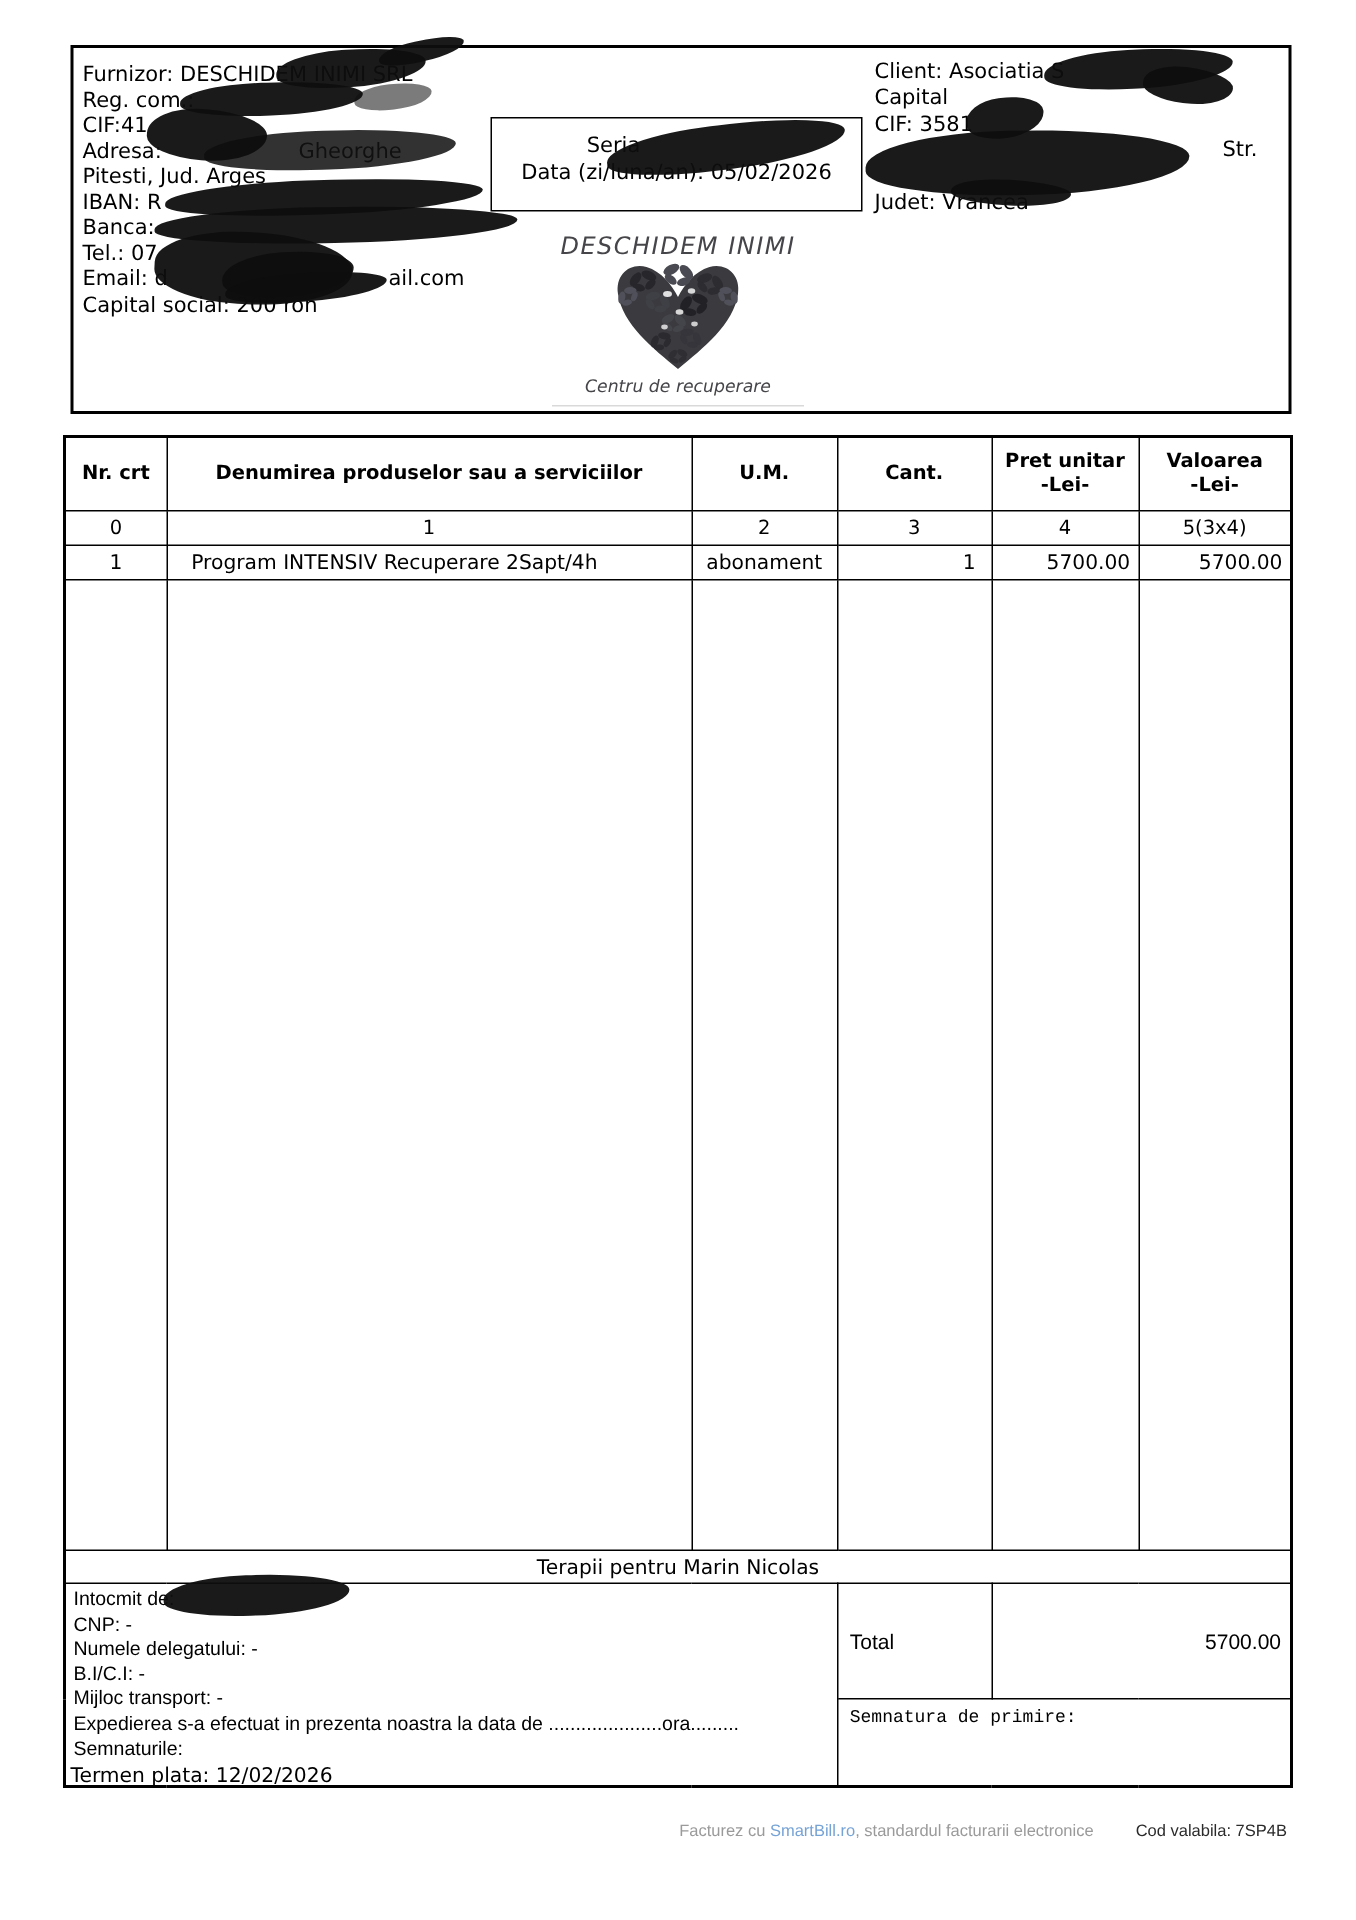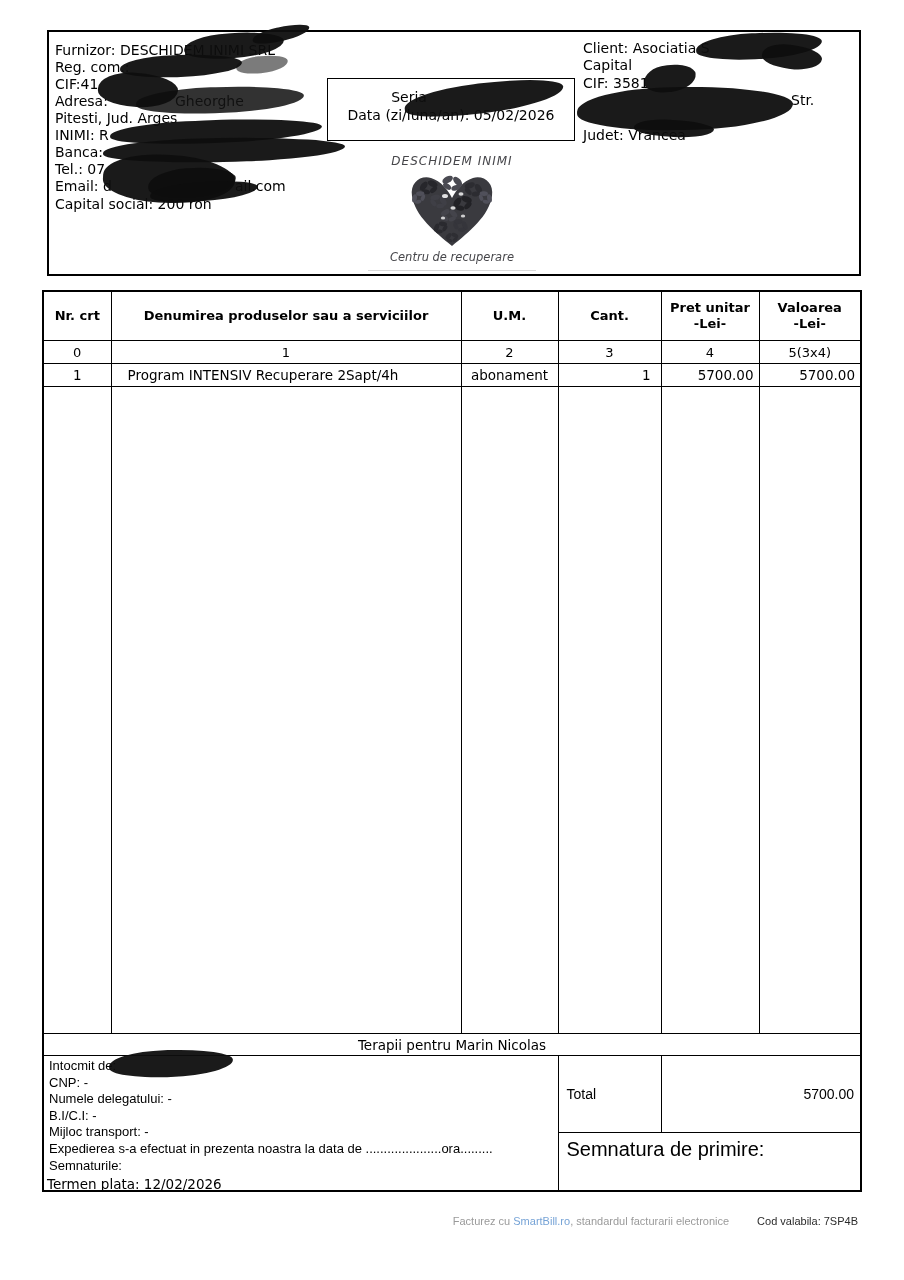--- a/index.html
+++ b/index.html
@@ -6,32 +6,32 @@
   .page{position:relative;width:904px;height:1280px;background:#ffffff;
         font-family:"DejaVu Sans",sans-serif;color:#000;overflow:hidden;}
 
   
   .header-box{position:absolute;left:47px;top:30px;width:810px;height:242px;
               border:2px solid #000;}
 
   .info-line{position:absolute;font-size:14px;white-space:nowrap;}
   .sup-line{left:55px;}
   .cli-line{left:583px;}
-  .tail{position:absolute;font-size:14px;white-space:nowrap;}
+  .tail{position:absolute;font-size:14px;white-space:nowrap;margin-left:24px;}
 
   .factura-title{position:absolute;left:332px;top:40px;width:240px;text-align:center;
                  font-size:25px;font-weight:bold;letter-spacing:.5px;}
 
   .seria-box{position:absolute;left:327px;top:78px;width:248px;height:63px;
              border:1px solid #000;text-align:center;font-size:14px;padding-top:10px;box-sizing:border-box;}
   .seria-line1{transform:translateX(-42px);}
   .seria-line2{margin-top:2px;}
 
   .logo-name{position:absolute;left:330px;top:154px;width:244px;text-align:center;
-             font-style:italic;font-size:12px;letter-spacing:1px;color:#46464a;}
+             font-style:italic;font-size:16px;letter-spacing:1px;color:#46464a;}
   .logo-sub{position:absolute;left:330px;top:250px;width:244px;text-align:center;
             font-style:italic;font-size:11.5px;color:#46464a;}
   .logo-rule{position:absolute;left:368px;top:270px;width:168px;height:1px;background:#d9d9d9;}
   .logo-svg{position:absolute;left:405px;top:168px;}
 
   
   .blob{position:absolute;background:#0e0e0e;opacity:.95;z-index:5;
         border-radius:46% 54% 52% 48% / 55% 45% 58% 42%;}
 
   
@@ -46,22 +46,22 @@
   .itm .c-right{text-align:right;padding-right:5px;}
   .itm .c-right-wide{text-align:right;padding-right:10px;}
   .filler td{height:646px;}
   .note td{height:21px;font-size:13.5px;text-align:center;padding-left:8px;vertical-align:middle;}
   .bottom-left{vertical-align:top;font-family:"Liberation Sans",sans-serif;font-size:13px;
                line-height:16.6px;padding:2px 5px !important;}
   .total-label{height:76px;vertical-align:middle;font-family:"Liberation Sans",sans-serif;
                font-size:14px;padding-left:8px !important;}
   .total-value{vertical-align:middle;text-align:right;font-family:"Liberation Sans",sans-serif;
                font-size:14px;padding-right:6px !important;}
-  .signature{height:47px;vertical-align:top;font-family:Liberation Sans, sans-serif;
-             font-size:20px;padding:5px 8px !important;}
+  .signature{height:47px;vertical-align:top;font-family:Liberation Mono, monospace;
+             font-size:12px;padding:5px 8px !important;}
 
   
   .termen{position:absolute;left:47px;top:1176px;font-size:13.5px;}
   .legal{position:absolute;left:47px;top:1198px;font-family:"Liberation Sans",sans-serif;
          font-size:12px;color:#868686;}
   .promo{position:absolute;left:47px;right:46px;top:1215px;text-align:right;
          font-family:"Liberation Sans",sans-serif;font-size:11px;color:#9a9a9a;}
   .promo .link{color:#76a3d6;text-decoration:none;}
   .promo .spacer{display:inline-block;width:28px;}
   .promo .code{color:#2b2b2b;}
@@ -72,21 +72,21 @@
 <div class="page">
 
   <div class="header-box"></div>
 
   <div class="info-line sup-line" style="top:42px">Furnizor: DESCHIDEM INIMI SRL</div>
   <div class="info-line sup-line" style="top:59px">Reg. com.:</div>
   <div class="info-line sup-line" style="top:76px">CIF:41</div>
   <div class="info-line sup-line" style="top:93px">Adresa:</div>
   <div class="tail" style="left:175px;top:93px;color:#1c1c1c">Gheorghe</div>
   <div class="info-line sup-line" style="top:110px">Pitesti, Jud. Arges</div>
-  <div class="info-line sup-line" style="top:127px">INIMI: R</div>
+  <div class="info-line sup-line" style="top:127px">IBAN: R</div>
   <div class="info-line sup-line" style="top:144px">Banca:</div>
   <div class="info-line sup-line" style="top:161px">Tel.: 07</div>
   <div class="info-line sup-line" style="top:178px">Email: d</div>
   <div class="tail" style="left:235px;top:178px">ail.com</div>
   <div class="info-line sup-line" style="top:196px">Capital social: 200 ron</div>
 
   <div class="seria-box">
     <div class="seria-line1">Seria</div>
     <div class="seria-line2">Data (zi/luna/an): 05/02/2026</div>
   </div>

